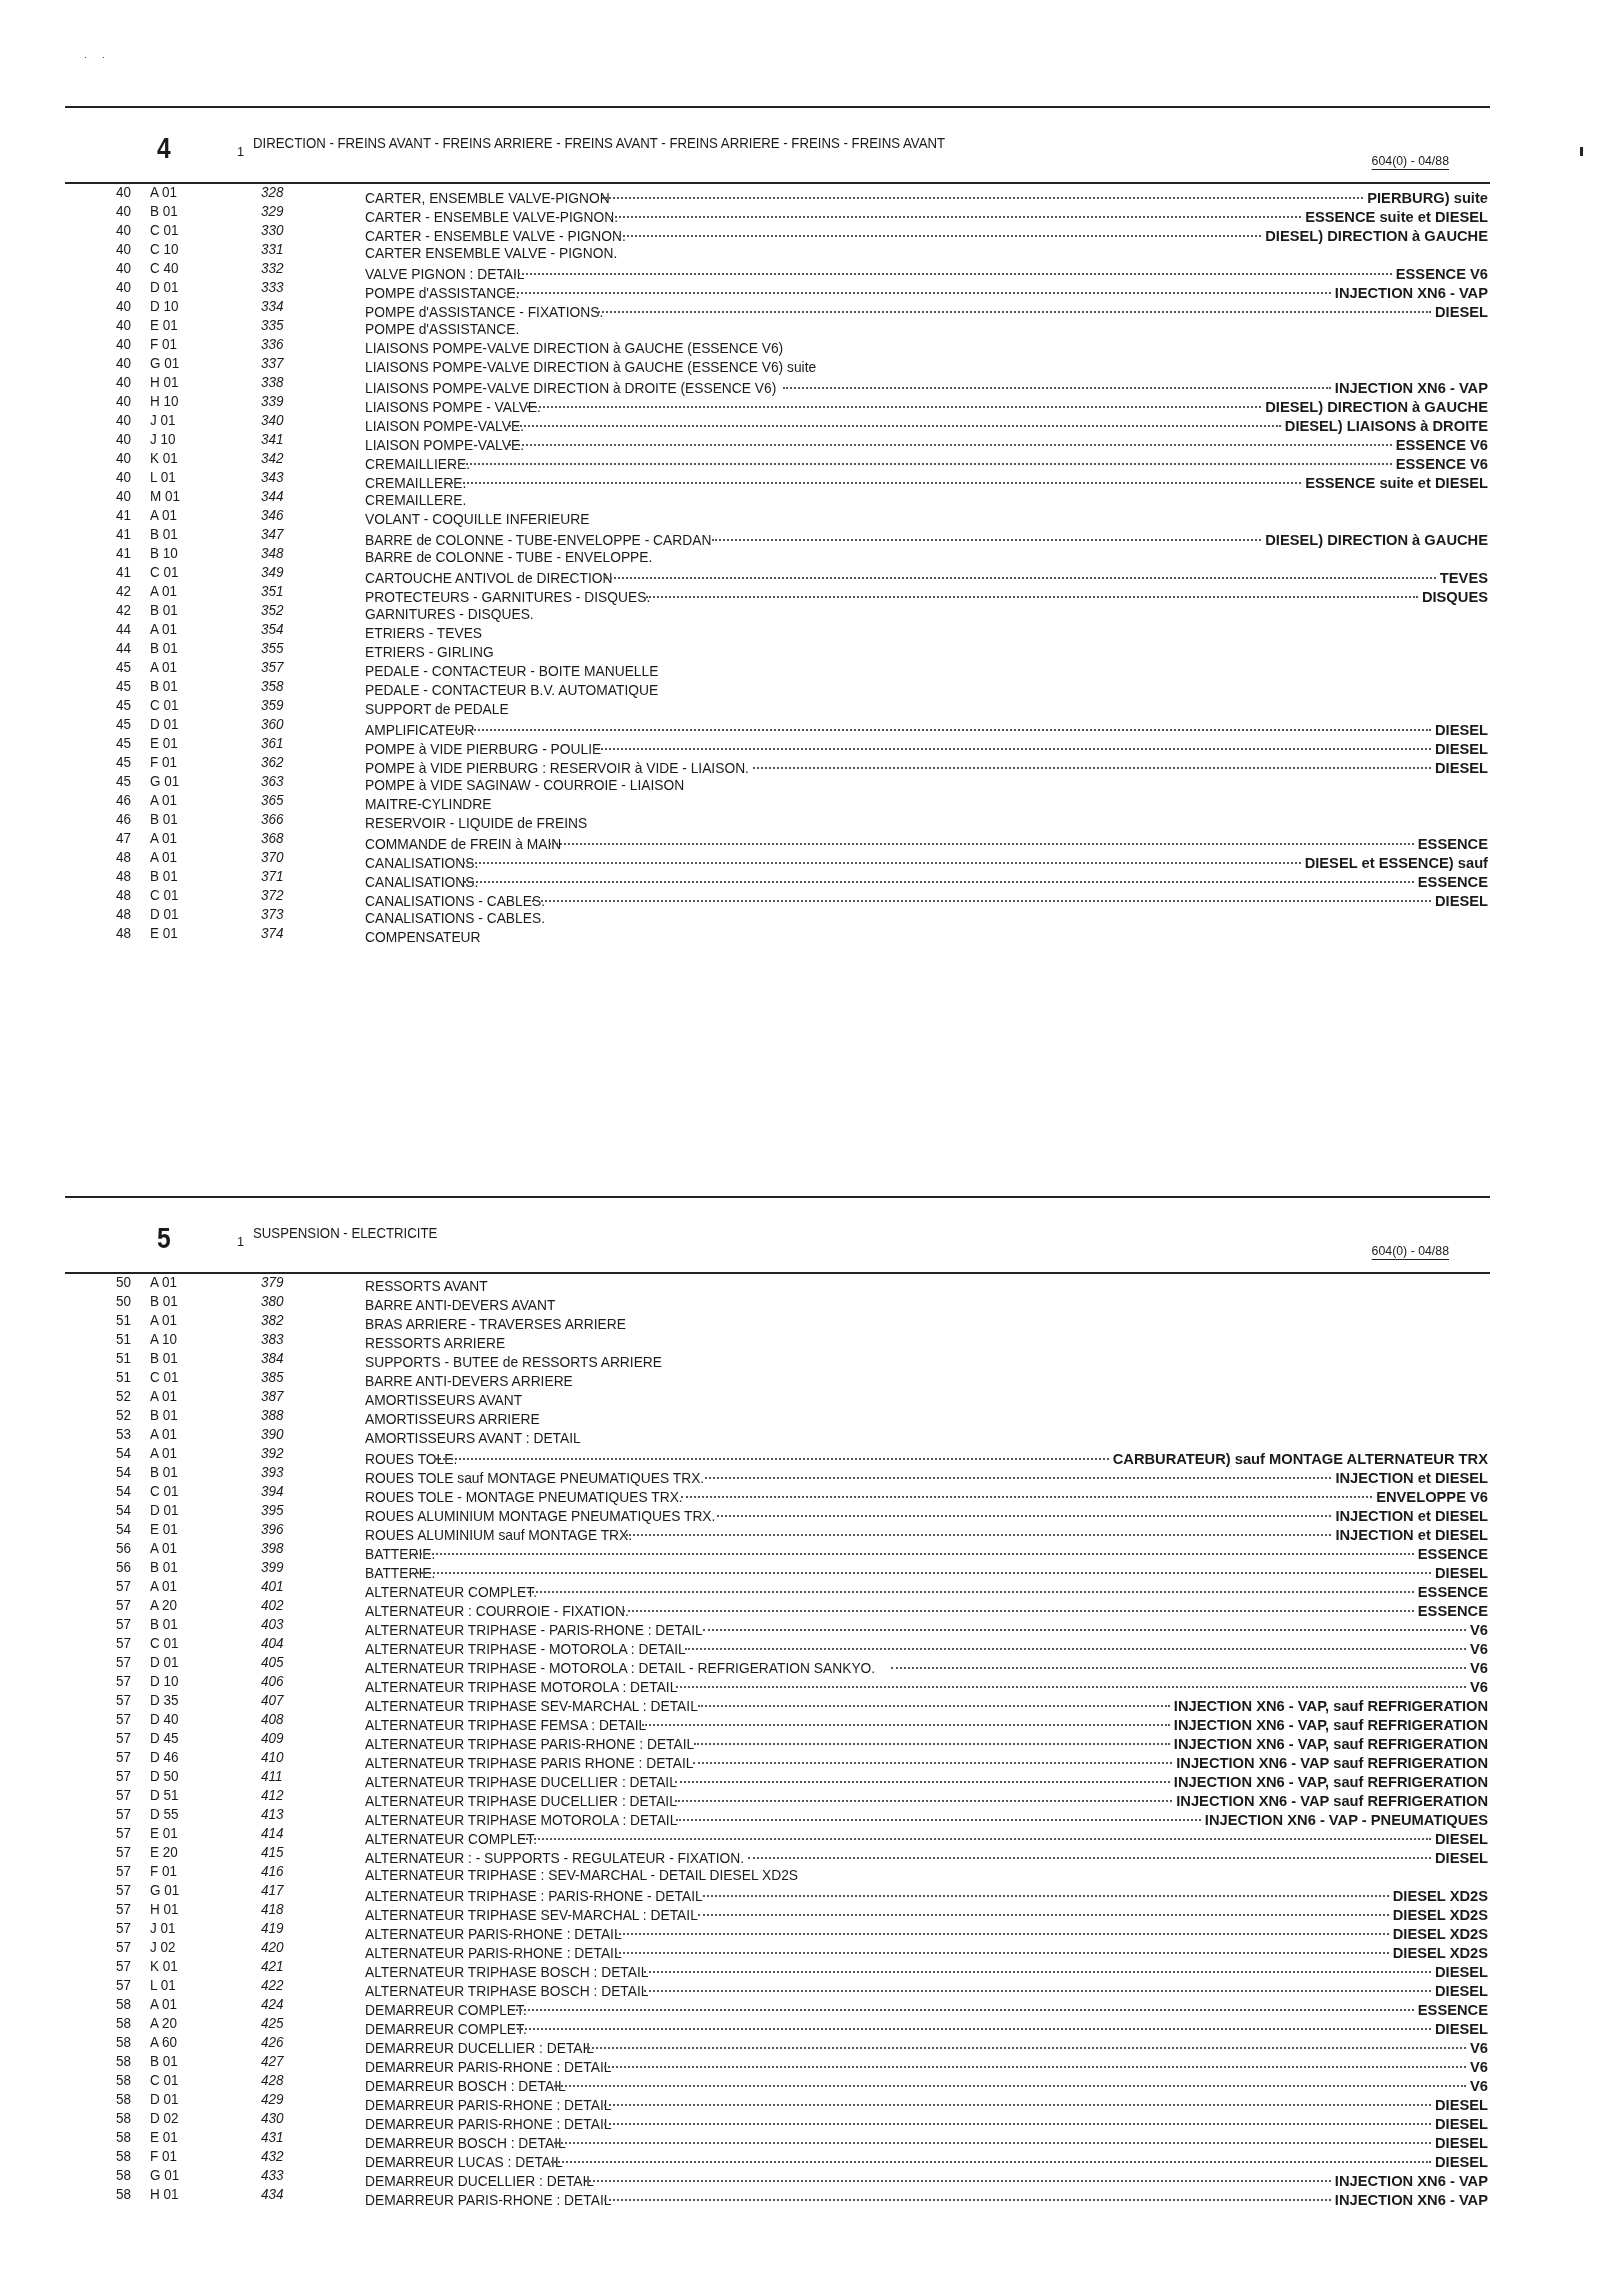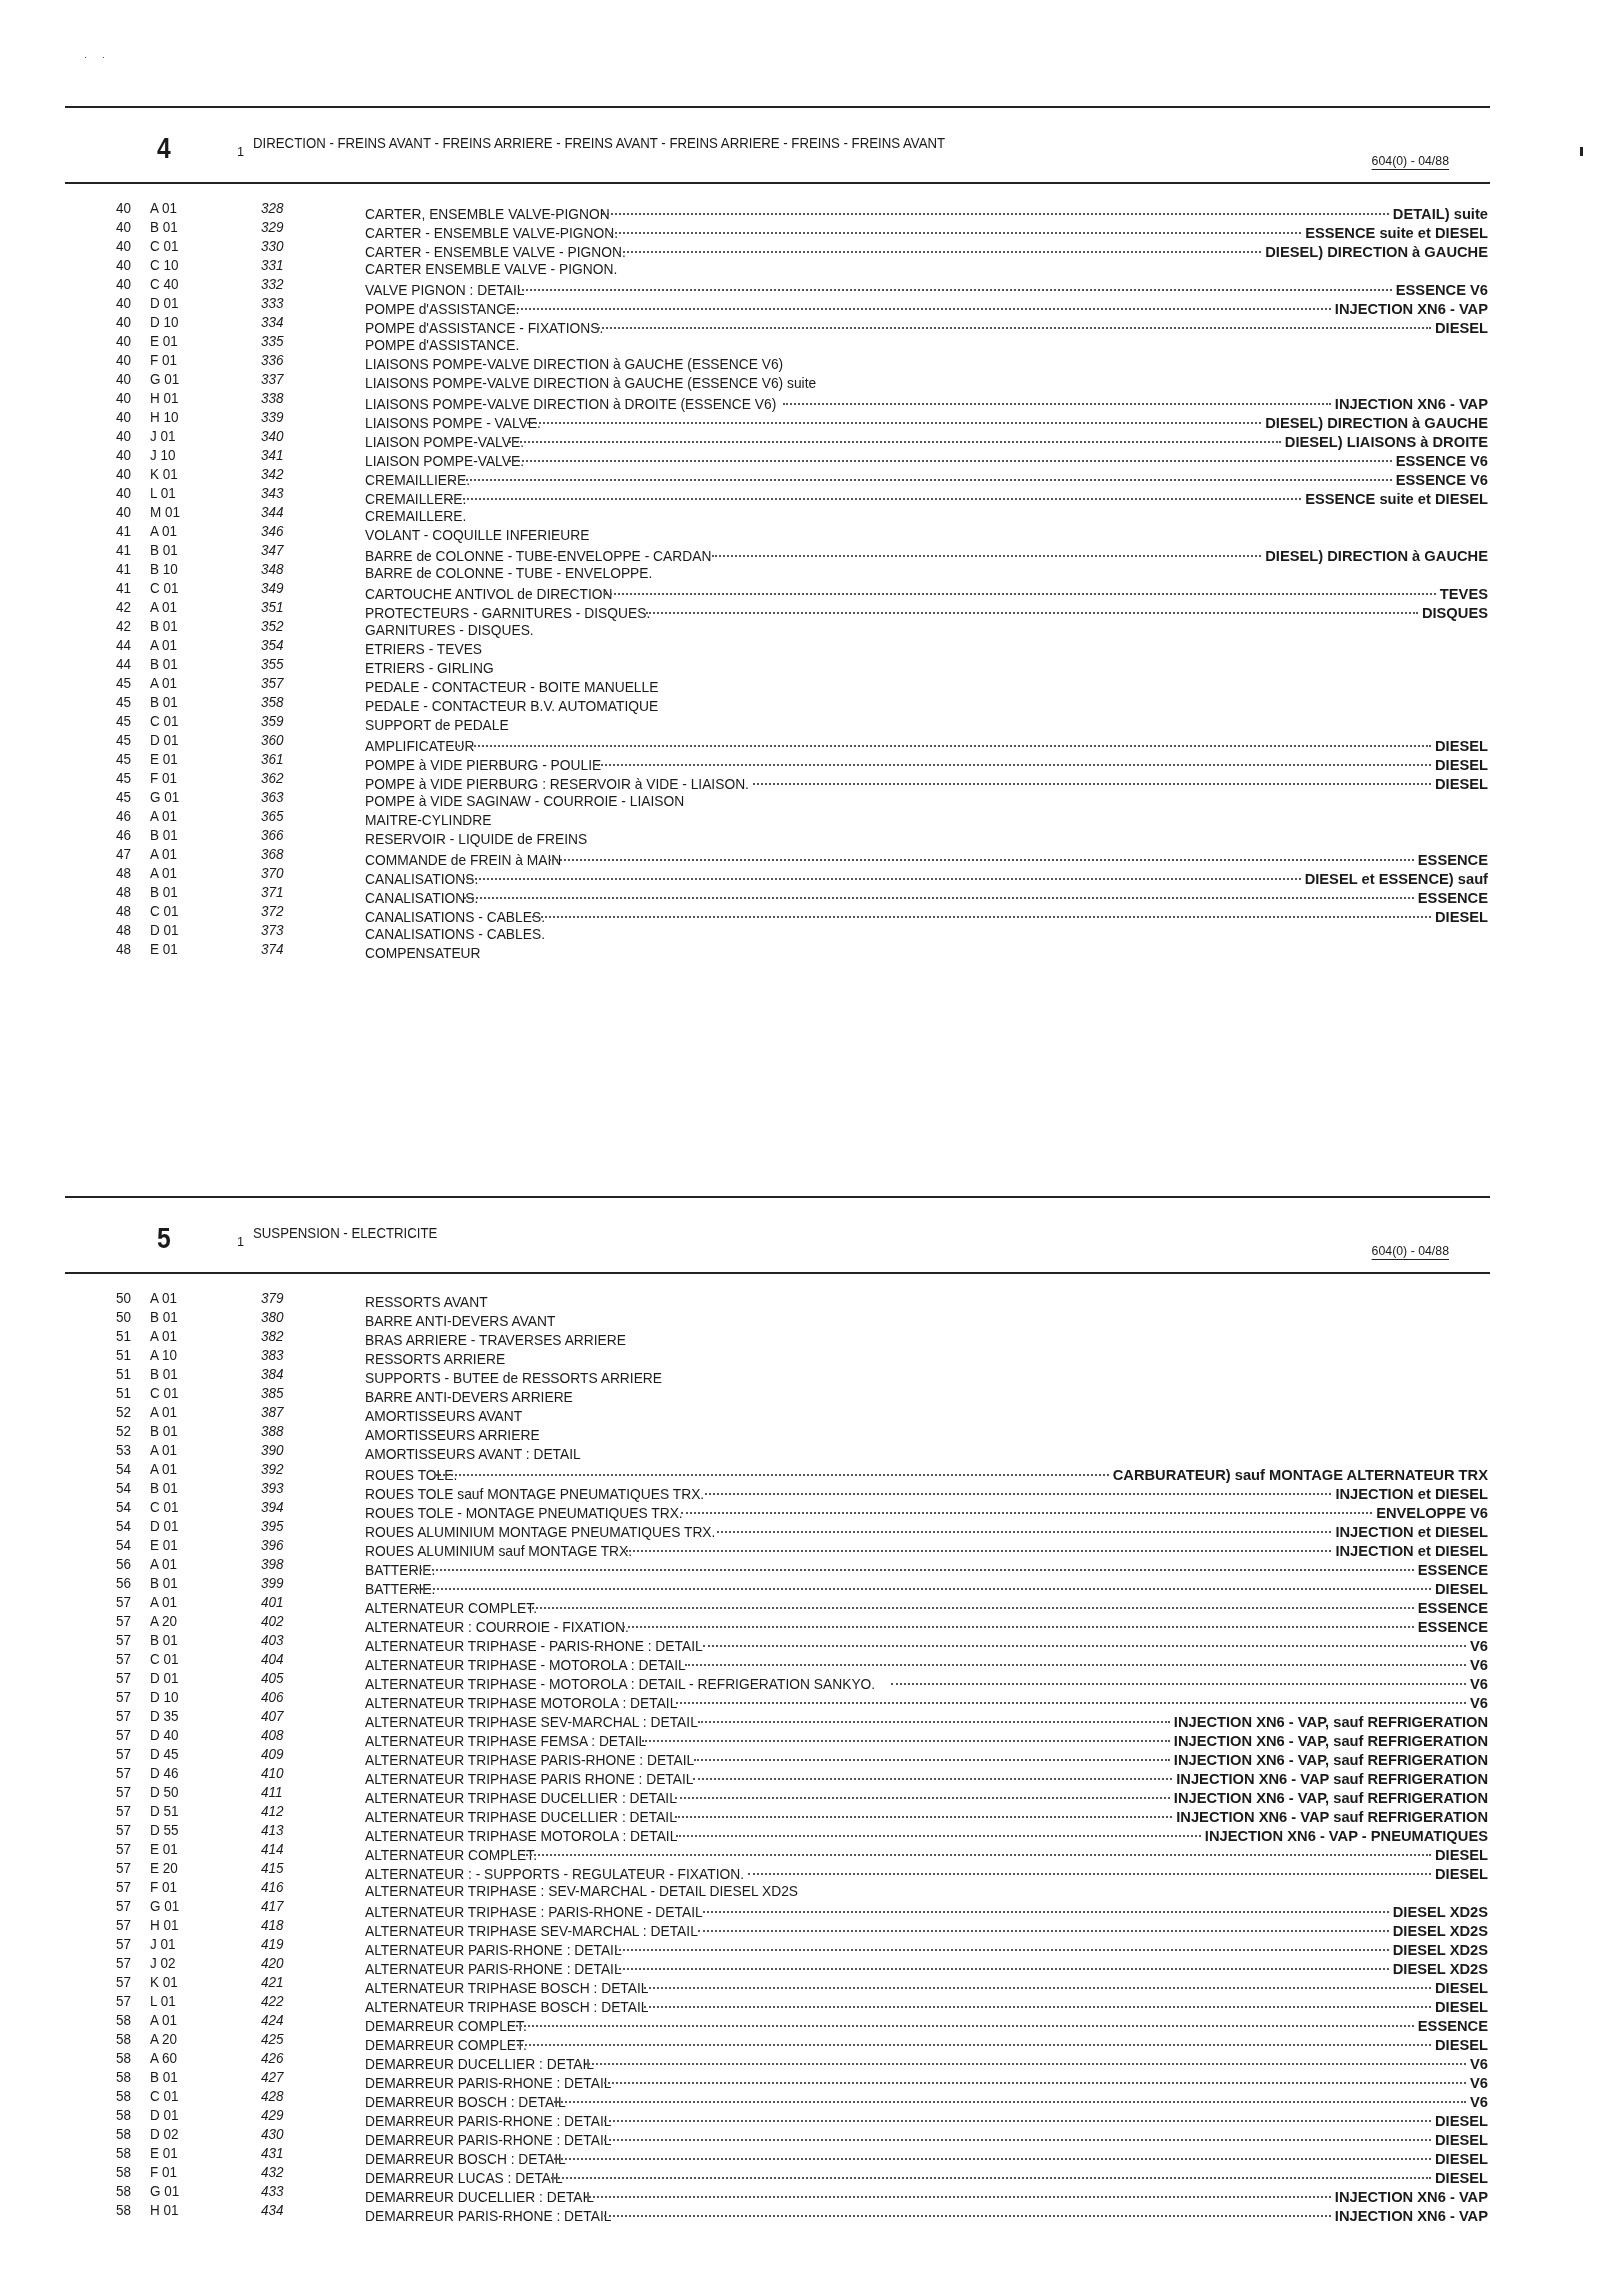--- a/index.html
+++ b/index.html
@@ -27,21 +27,21 @@
   .sec-title {
     position: absolute; left: 188px; top: 29px; font-size: 14.7px;
     transform: scaleX(0.9); transform-origin: left; white-space: nowrap;
   }
   .sec-ref {
     position: absolute; right: 41px; top: 47px; font-size: 13.7px;
     border-bottom: 1.5px solid #222; padding-bottom: 1px;
     transform: scaleX(0.9); transform-origin: right;
   }
 
-  .rows { position: absolute; left: 0; top: 92px; width: 1425px; }
+  .rows { position: absolute; left: 0; top: 76px; width: 1425px; }
   .row {
     position: relative; height: 19px; font-size: 15px; line-height: 19px;
     white-space: nowrap;
   }
   .c-grp  { position: absolute; left: 51px; width: 33px; text-align: left;
             transform: scaleX(0.9); transform-origin: left; }
   .c-code { position: absolute; left: 85px; width: 69px;
             transform: scaleX(0.9); transform-origin: left; }
   .c-page { position: absolute; left: 196px; width: 59px; font-style: italic;
             transform: scaleX(0.9); transform-origin: left; }
@@ -72,21 +72,21 @@
     <div class="sec-ref">604(0) - 04/88</div>
     <div class="rule rule-bottom"></div>
     <div class="rows">
         <div class="row">
           <span class="c-grp">40</span>
           <span class="c-code">A 01</span>
           <span class="c-page">328</span>
           <span class="c-lead">
             <span class="c-desc">CARTER, ENSEMBLE VALVE-PIGNON</span>
             <span class="dots"></span>
-            <span class="c-variant">DETAIL) suite</span>
+            <span class="c-variant">PIERBURG) suite</span>
           </span>
         </div>
         <div class="row">
           <span class="c-grp">40</span>
           <span class="c-code">B 01</span>
           <span class="c-page">329</span>
           <span class="c-lead">
             <span class="c-desc">CARTER - ENSEMBLE VALVE-PIGNON.</span>
             <span class="dots"></span>
             <span class="c-variant">ESSENCE suite et DIESEL</span>

